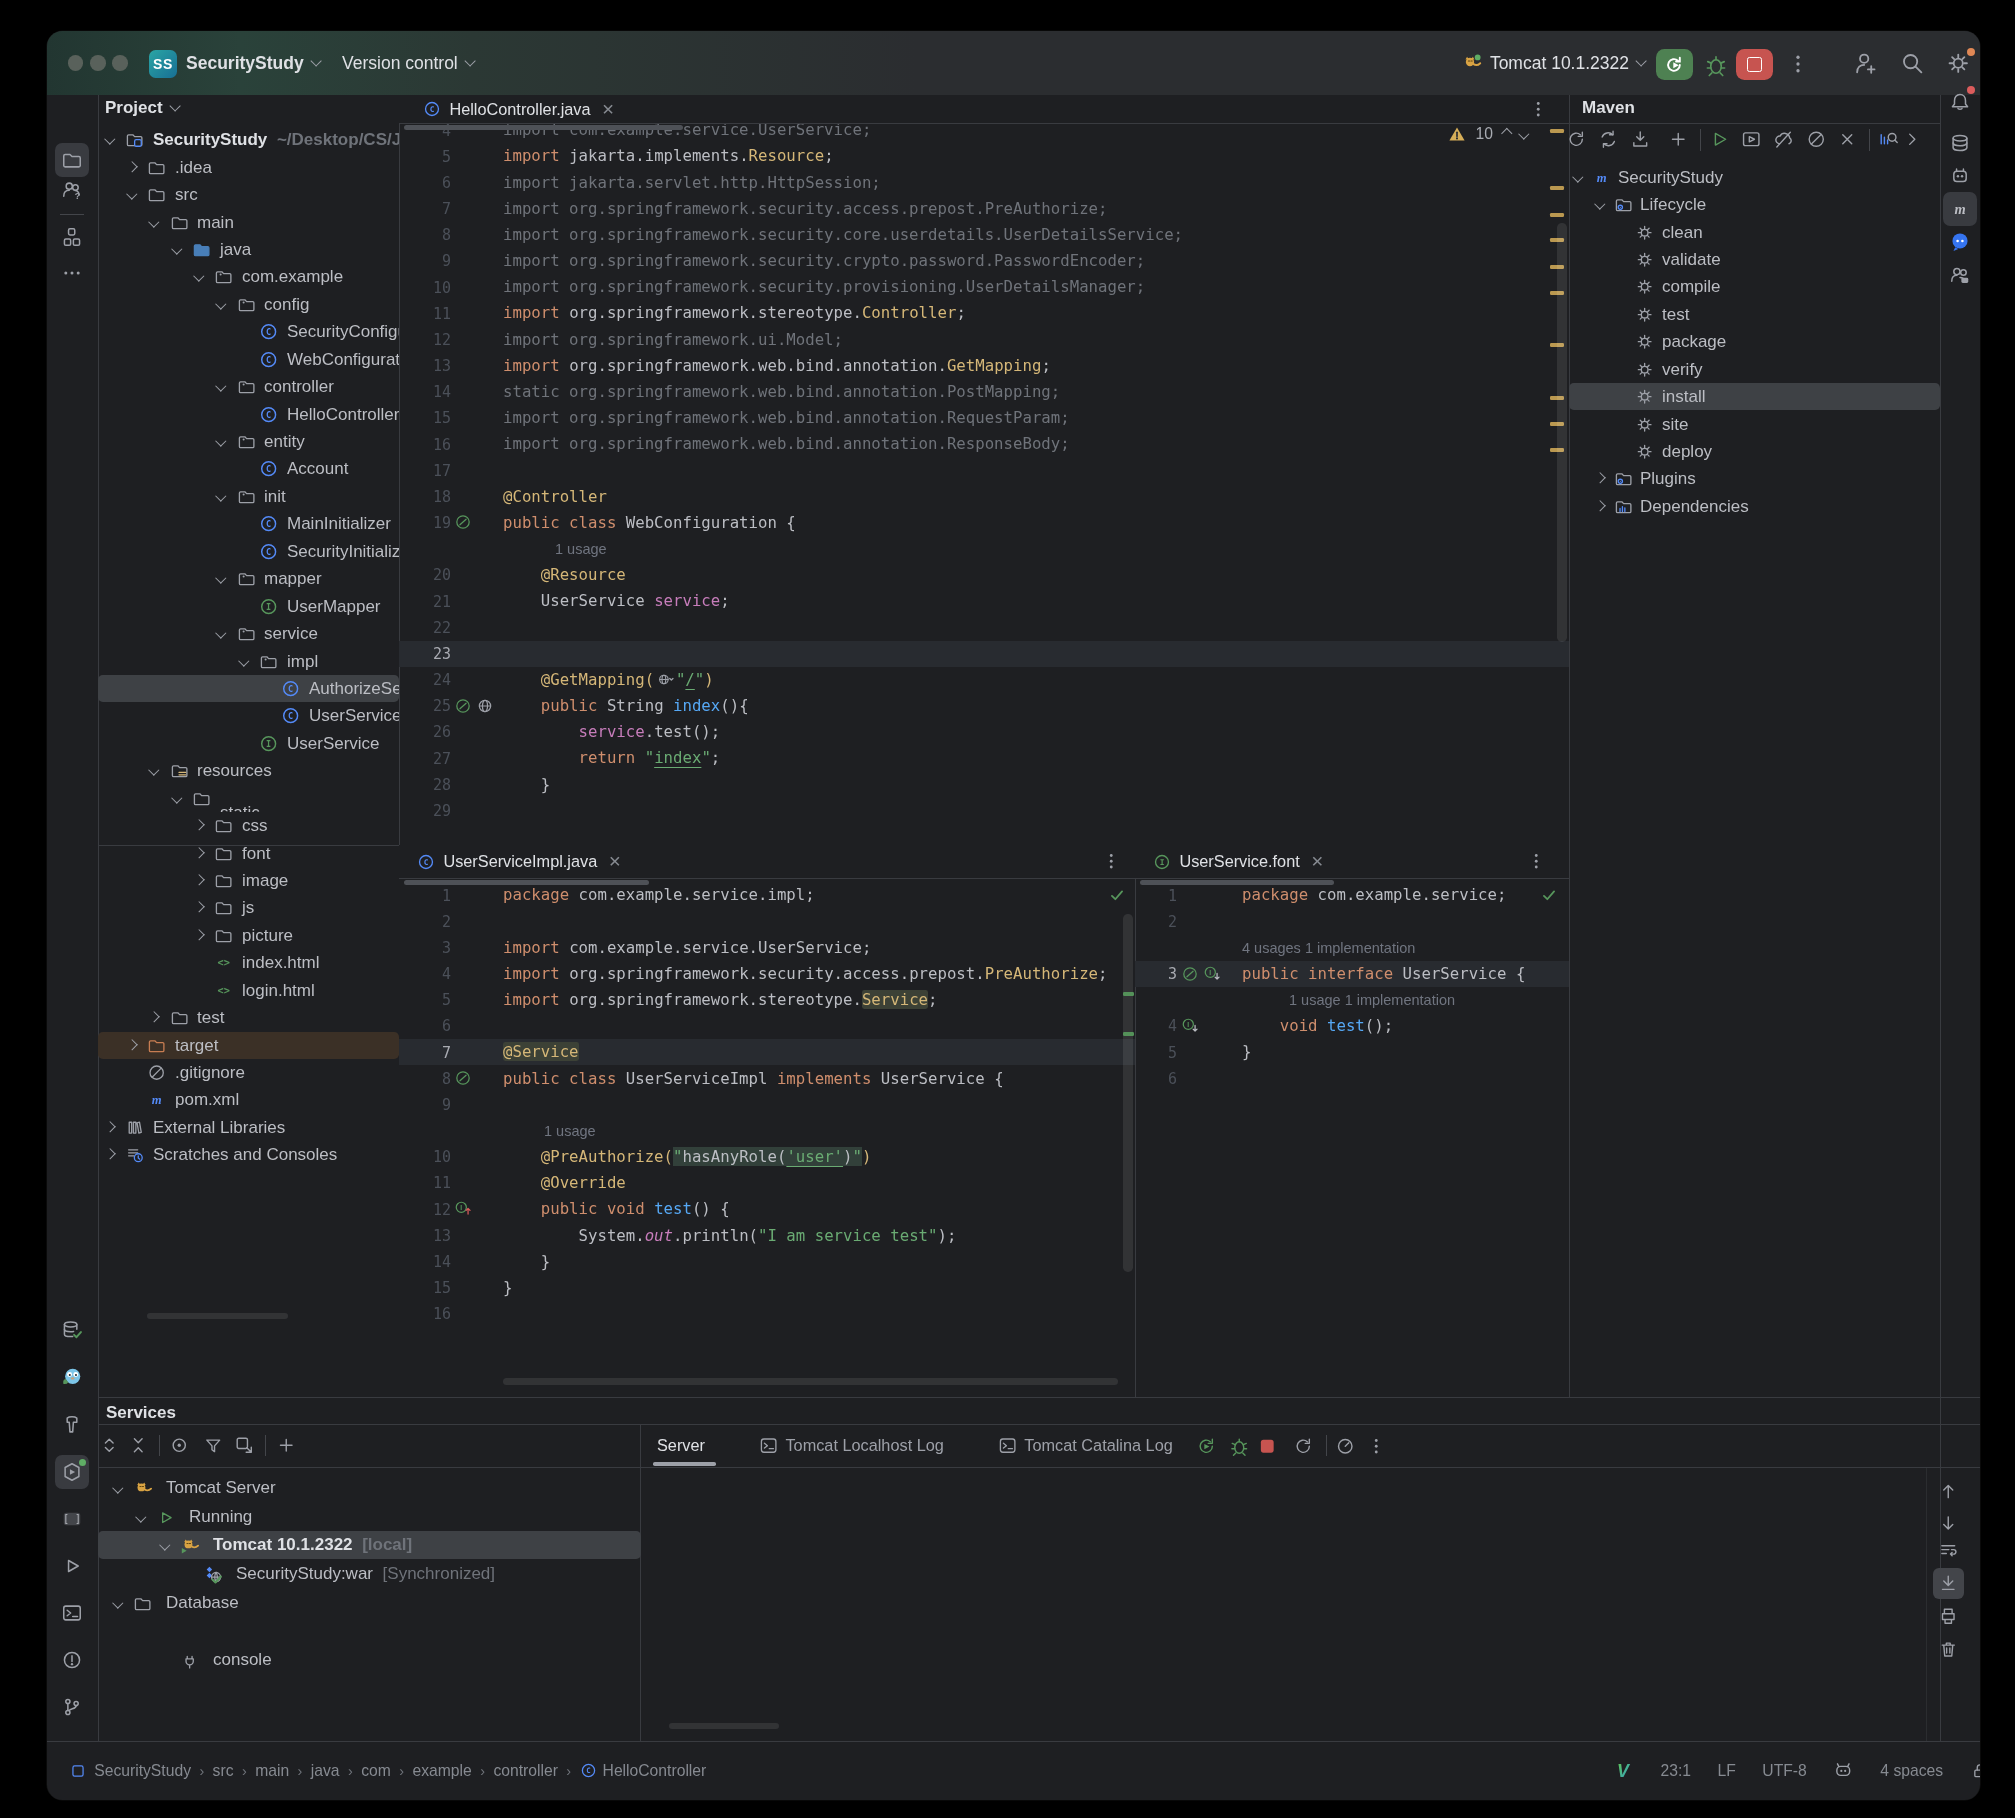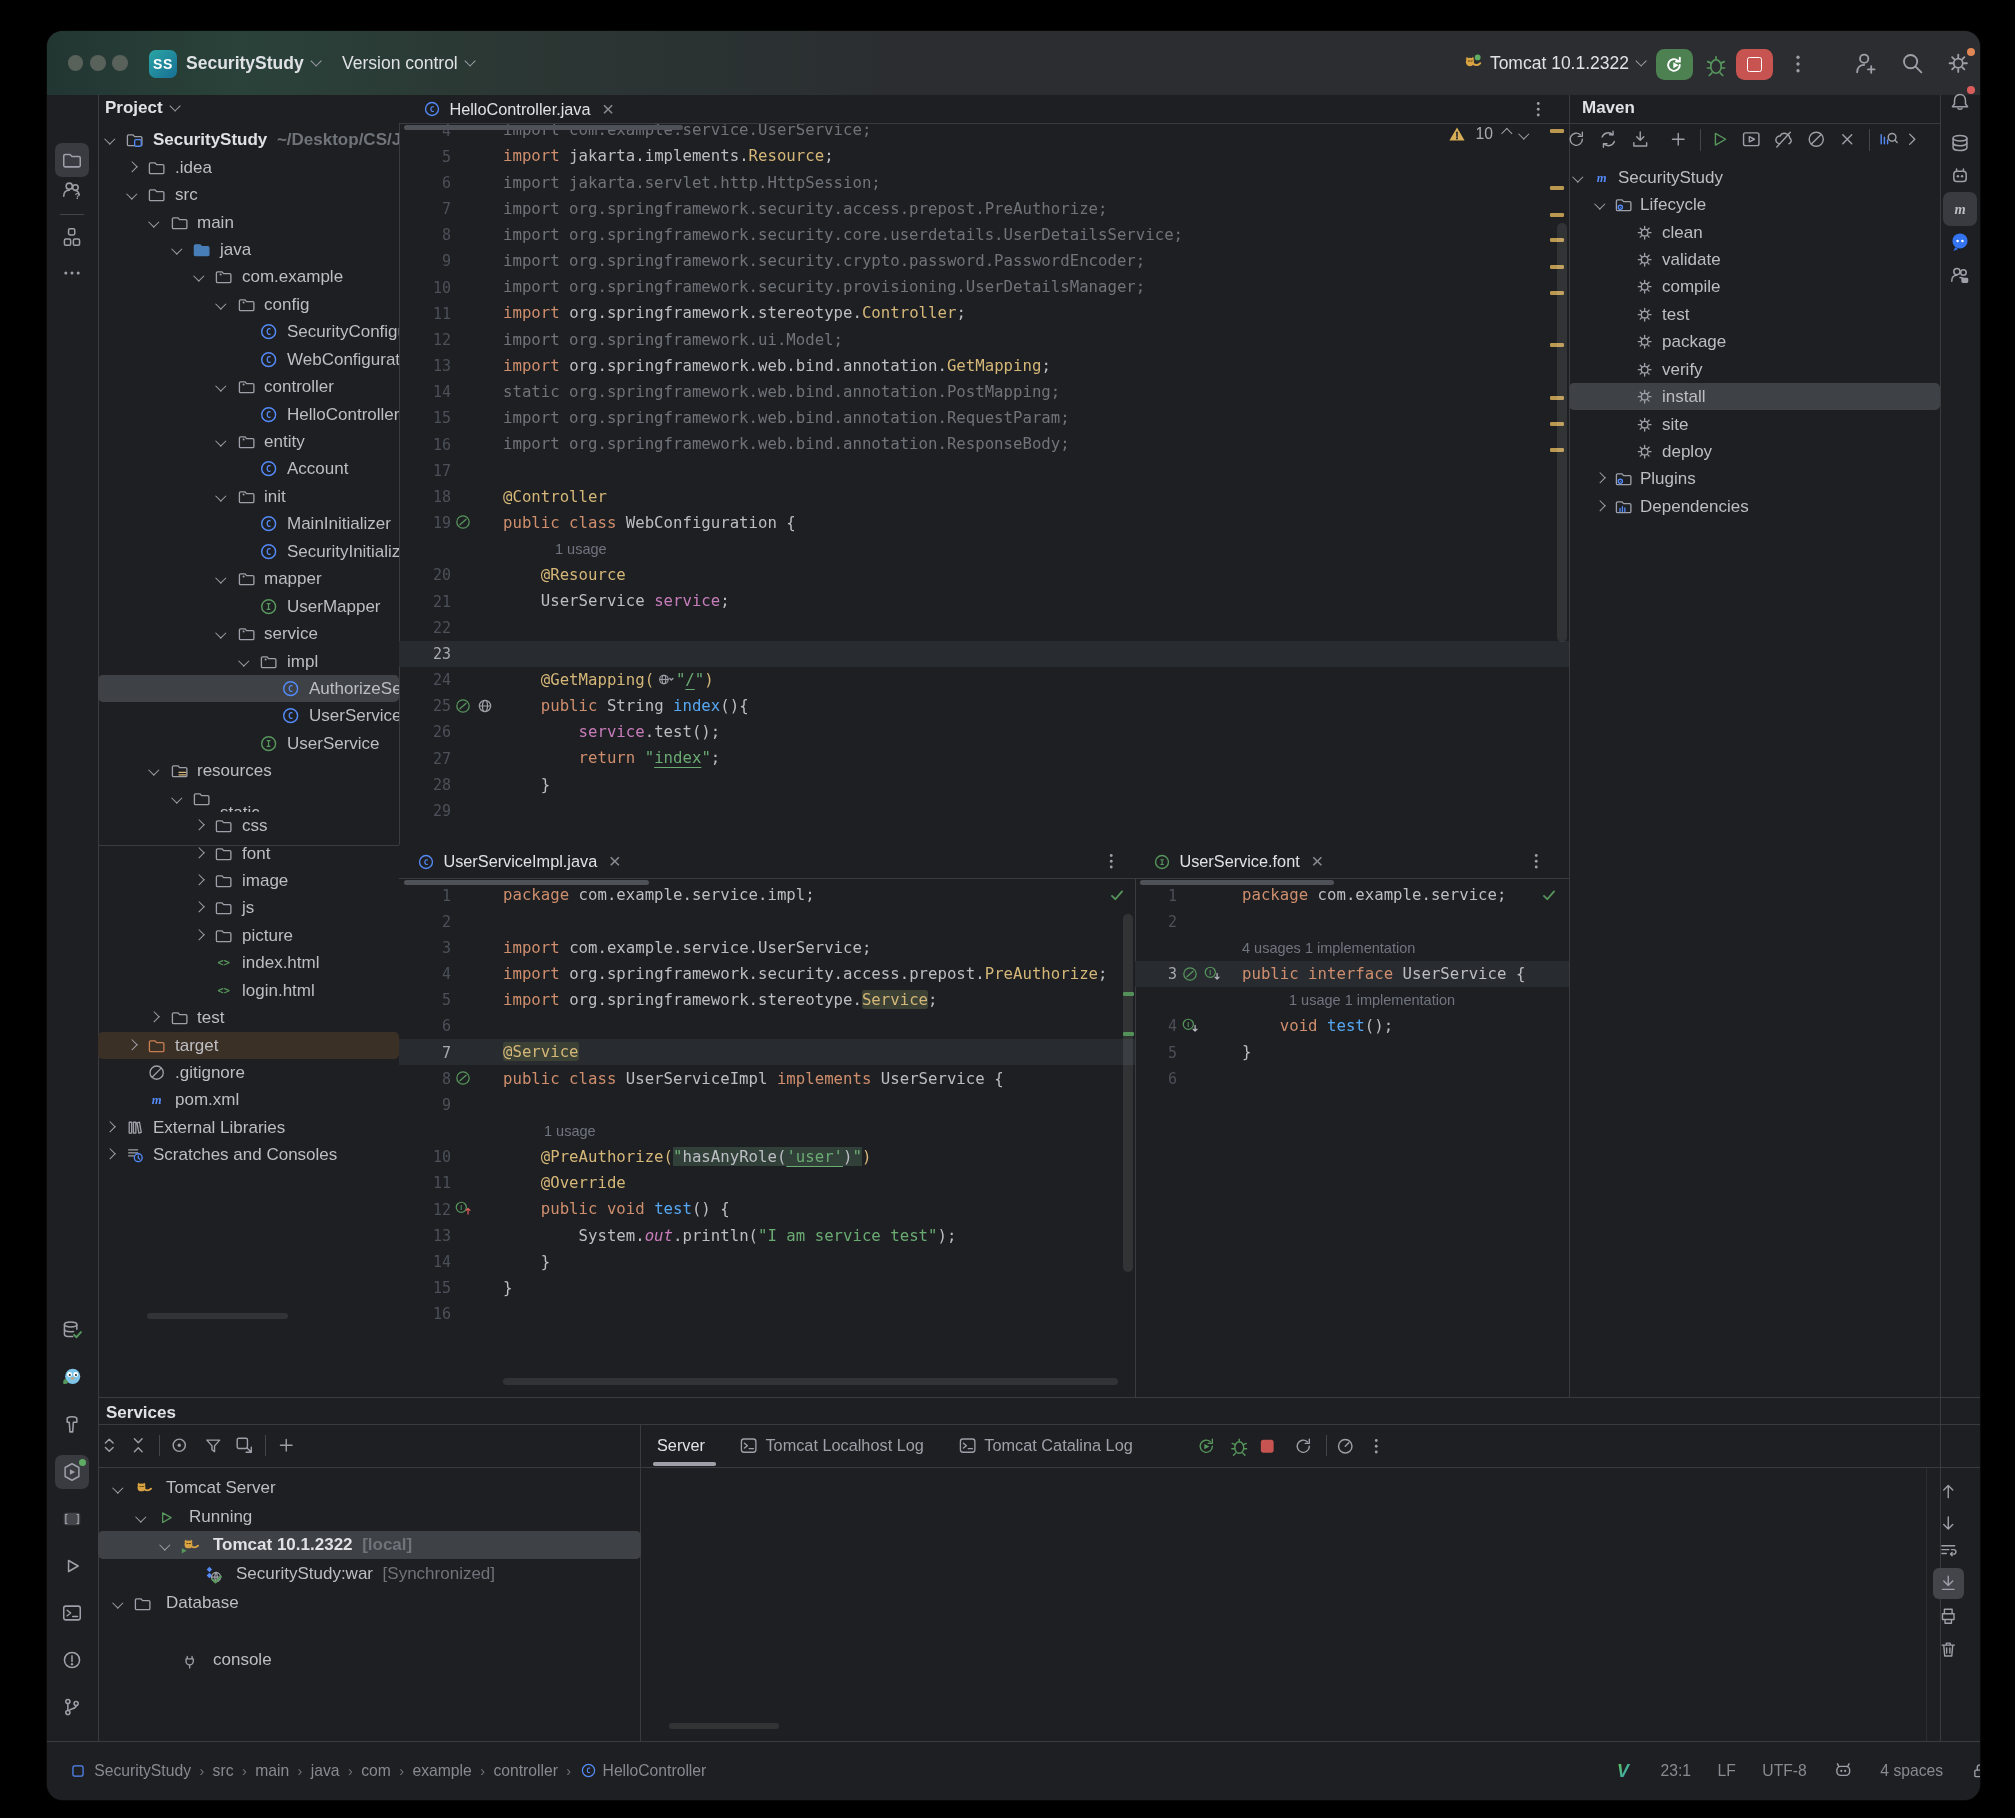--- a/index.html
+++ b/index.html
@@ -1251,21 +1251,21 @@
         <span class="abs" style="left:82px;top:4.5px"><span class="ic" style="width:19.3px;height:19.3px;">
             <svg viewBox="0 0 32 32">
               <g fill="none" stroke="#9da0a8" stroke-width="2.2" stroke-linecap="round" stroke-linejoin="round">
                 <path d="M12 13v-4M20 13v-4M10 13h12v4a6 6 0 0 1-12 0zM16 23v5"></path>
               </g>
             </svg>
           </span></span>
         <span class="trlabel" style="position:absolute;left:115px;">console</span>
       </div>
     </div>
-  <div class="abs" style="left:610px;top:1394px;height:41px;display:flex;align-items:center;gap:34px">
+  <div class="abs" style="left:610px;top:1394px;height:41px;display:flex;align-items:center;gap:54px">
       <div class="svctab sel">
         <span>Server</span>
       </div>
       <div class="svctab ">
         <span class="ic" style="width:19.3px;height:19.3px;">
           <svg viewBox="0 0 32 32">
             <g fill="none" stroke="#9da0a8" stroke-width="2.2" stroke-linecap="round" stroke-linejoin="round">
               <rect x="4" y="5" width="24" height="22" rx="4"></rect>
               <path d="M9 12l5 4-5 4M17 21h7"></path>
             </g>

